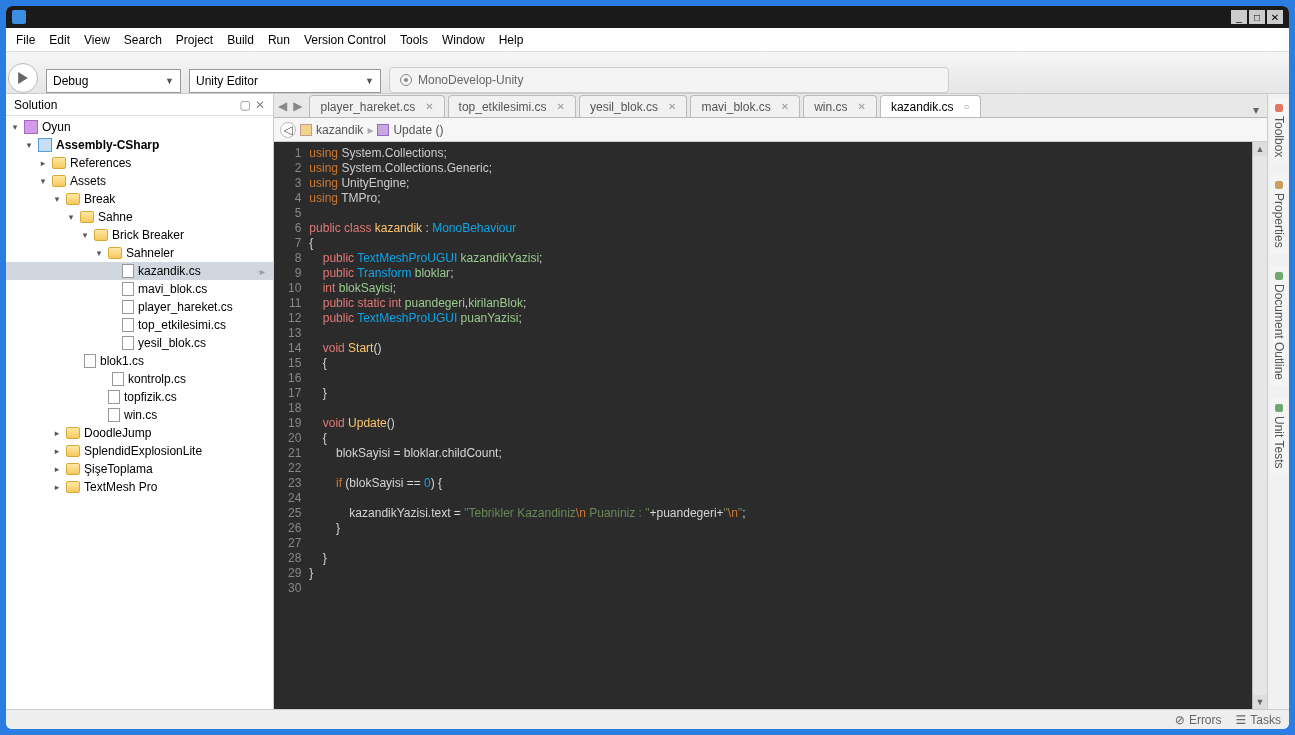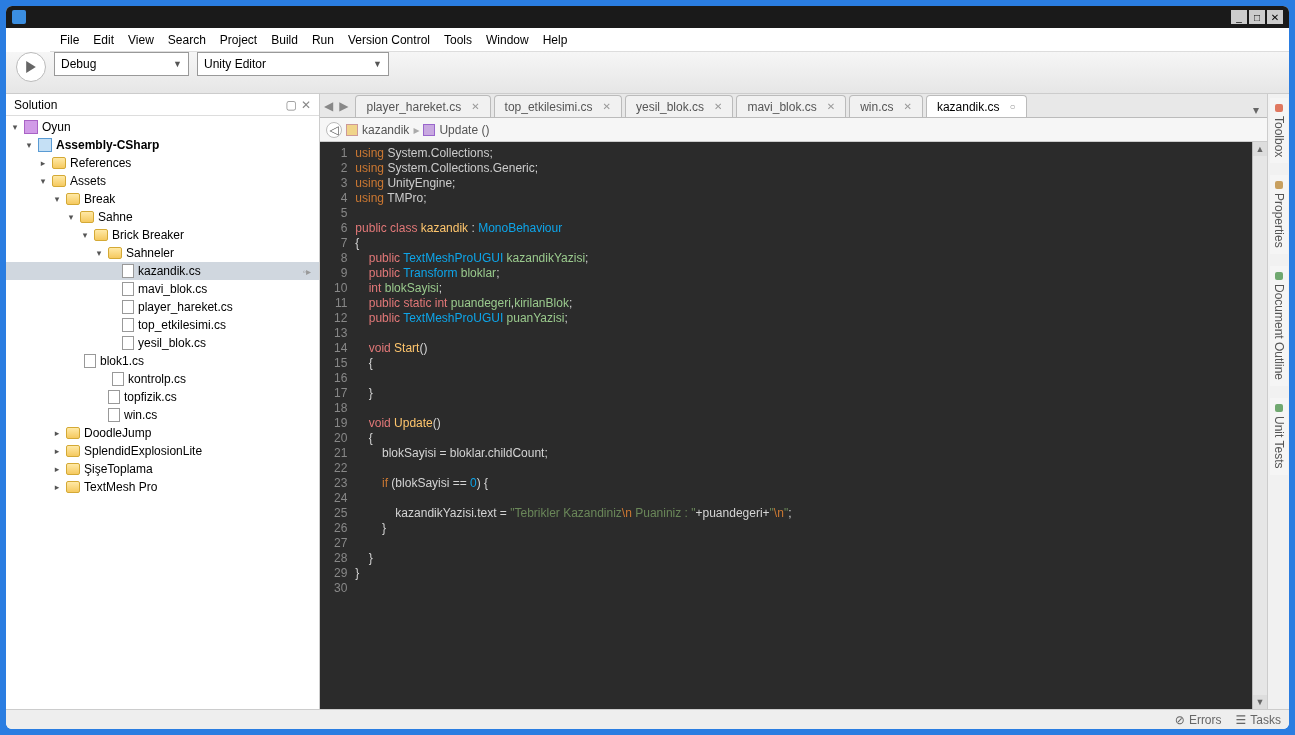--- a/index.html
+++ b/index.html
@@ -2,34 +2,34 @@
 <html><head>
 <meta charset="utf-8">
 <style>
 * { margin: 0; padding: 0; box-sizing: border-box; font-family: "Segoe UI", Tahoma, sans-serif; font-size: 12px; }
 body { background: #2a7de1; padding: 6px; width: 1295px; height: 735px; overflow: hidden; }
 .window { background: #fff; width: 100%; height: 100%; border-radius: 6px; display: flex; flex-direction: column; overflow: hidden; }
 .titlebar { background: #1a1a1a; color: #fff; height: 22px; display: flex; align-items: center; padding: 0 6px; font-size: 11px; }
 .titlebar .app-icon { width: 14px; height: 14px; background: #3b8ee0; border-radius: 2px; margin-right: 5px; }
 .titlebar .controls { margin-left: auto; display: flex; gap: 2px; }
 .titlebar .controls span { display: inline-flex; width: 16px; height: 14px; background: #ccc; color: #000; align-items: center; justify-content: center; font-size: 10px; cursor: pointer; }
-.menubar { background: #fff; height: 24px; display: flex; align-items: center; padding: 0 10px; gap: 14px; border-bottom: 1px solid #ddd; margin-left: 44px; }
+.menubar { background: #fff; height: 24px; display: flex; align-items: center; padding: 0 10px; gap: 14px; border-bottom: 1px solid #ddd; }
 .menubar span { cursor: pointer; }
-.toolbar { background: linear-gradient(#f6f6f6,#e6e6e6); height: 42px; display: flex; align-items: flex-start; padding: 0 10px; gap: 8px; border-bottom: 1px solid #ccc; }
+.toolbar { background: linear-gradient(#f6f6f6,#e6e6e6); height: 42px; display: flex; align-items: flex-end; padding: 0 2px; gap: 8px; border-bottom: 1px solid #ccc; }
 .run-btn { width: 30px; height: 30px; border: 1px solid #bbb; border-radius: 50%; background: #fff; display: flex; align-items: center; justify-content: center; cursor: pointer; }
 .run-btn svg { width: 12px; height: 12px; }
 .combo { background: #fff; border: 1px solid #999; height: 24px; display: flex; align-items: center; padding: 0 6px; cursor: pointer; }
 .combo .arrow { margin-left: auto; font-size: 9px; color: #555; }
 .target-box { background: #f4f4f4; border: 1px solid #ccc; border-radius: 4px; height: 26px; flex: 0 0 560px; display: flex; align-items: center; padding: 0 10px; color: #666; }
 .target-box .circ { width: 12px; height: 12px; border: 1px solid #888; border-radius: 50%; margin-right: 6px; position: relative; }
 .target-box .circ::after { content: ""; position: absolute; width: 4px; height: 4px; background: #888; border-radius: 50%; left: 3px; top: 3px; }
 .search-box { margin-left: auto; background: #fff; border: 1px solid #bbb; border-radius: 4px; height: 26px; width: 220px; display: flex; align-items: center; padding: 0 8px; color: #888; }
 .search-box svg { width: 13px; height: 13px; margin-right: 5px; }
 .body { flex: 1; display: flex; min-height: 0; }
-.solution-pane { width: 314px; border-right: 1px solid #ccc; display: flex; flex-direction: column; background: #fff; }
+.solution-pane { width: 268px; border-right: 1px solid #ccc; display: flex; flex-direction: column; background: #fff; }
 .pane-header { height: 22px; background: #fff; border-bottom: 1px solid #ddd; display: flex; align-items: center; padding: 0 8px; font-size: 12px; }
 .pane-header .btns { margin-left: auto; display: flex; gap: 4px; color: #888; font-size: 10px; }
 .tree { flex: 1; overflow: auto; padding: 2px 0; }
 .tree-item { display: flex; align-items: center; height: 18px; padding: 0 4px; cursor: pointer; white-space: nowrap; }
 .tree-item.selected { background: #d0d7df; }
 .disclosure { width: 10px; display: inline-flex; justify-content: center; font-size: 9px; color: #555; }
 .folder-icon { width: 14px; height: 12px; background: linear-gradient(#ffe9a6,#f5c95f); border: 1px solid #d4a935; border-radius: 2px; margin: 0 4px; }
 .file-icon { width: 12px; height: 14px; background: #fff; border: 1px solid #999; margin: 0 4px; position: relative; }
 .sln-icon { width: 14px; height: 14px; background: #d19be7; border: 1px solid #a963c5; margin: 0 4px; }
 .proj-icon { width: 14px; height: 14px; background: #c5e0f5; border: 1px solid #5a9bd4; margin: 0 4px; }
@@ -105,20 +105,24 @@
         </svg>
     </div>
     <div class="combo" style="width:135px">
       <span>Debug</span>
       <span class="arrow">▼</span>
     </div>
     <div class="combo" style="width:192px">
       <span>Unity Editor</span>
       <span class="arrow">▼</span>
     </div>
+    <div class="target-box">
+      <span class="circ"></span>
+      <span>MonoDevelop-Unity</span>
+    </div>
   </div>
 
   <div class="body">
     <div class="solution-pane">
       <div class="pane-header">
         <span>Solution</span>
         <div class="btns">
             <span>▢</span>
             <span>✕</span>
           </div>

